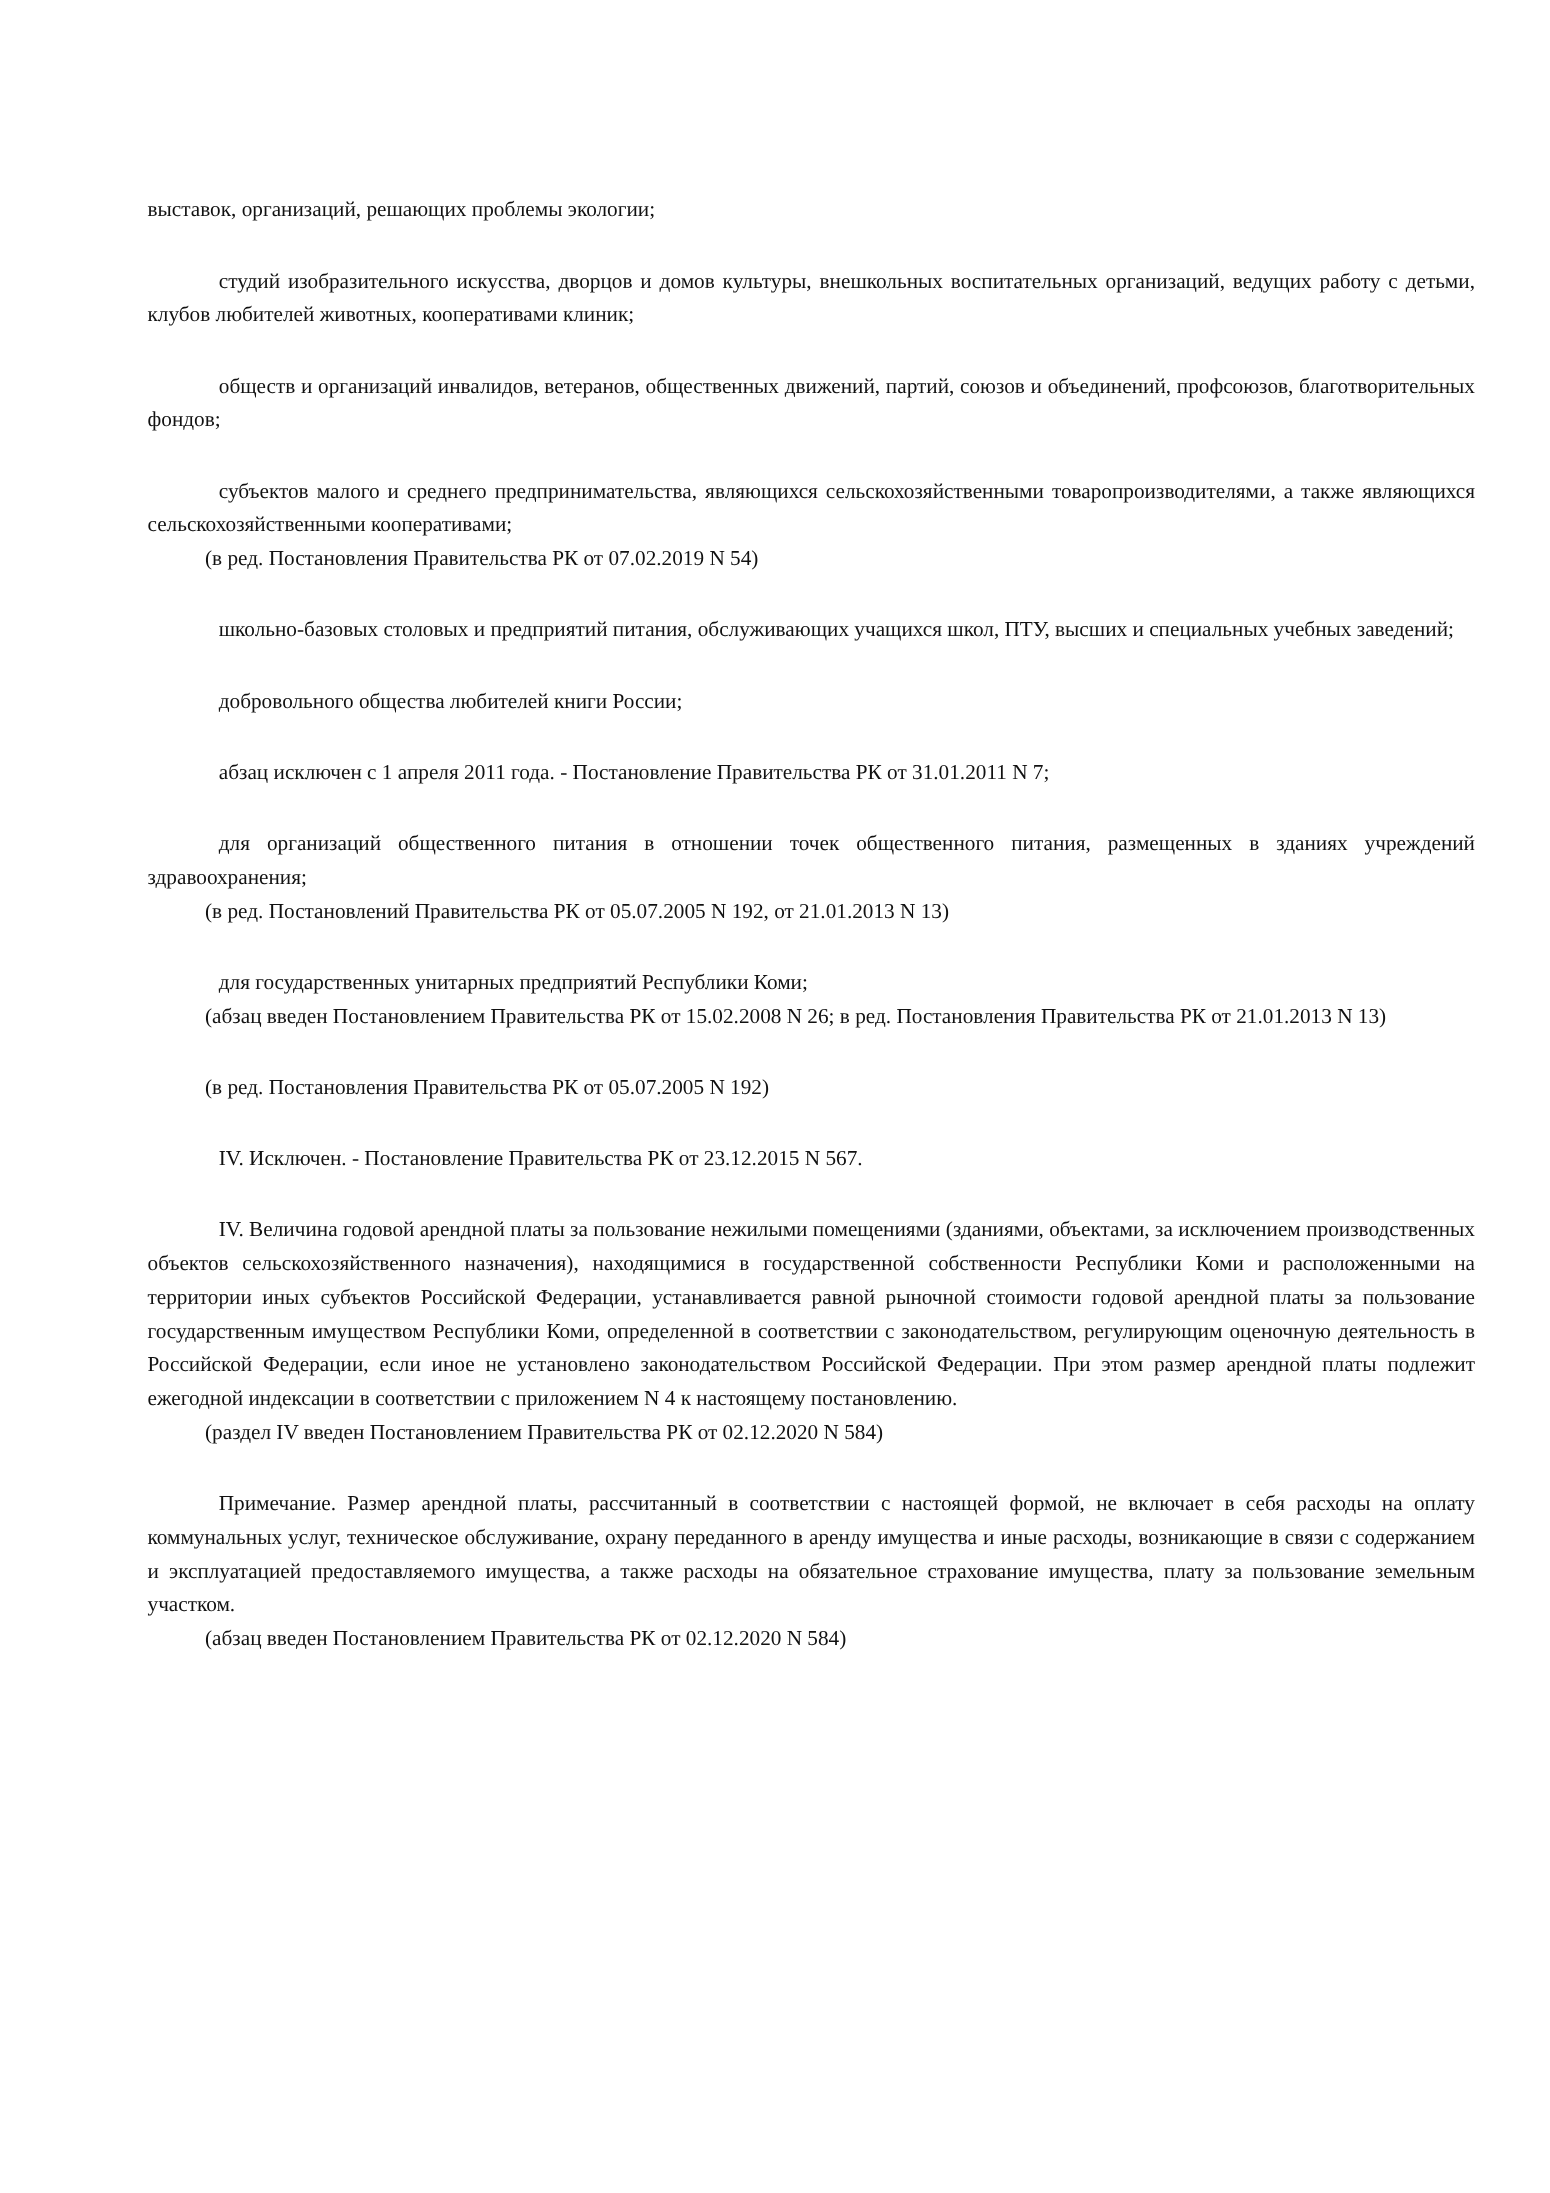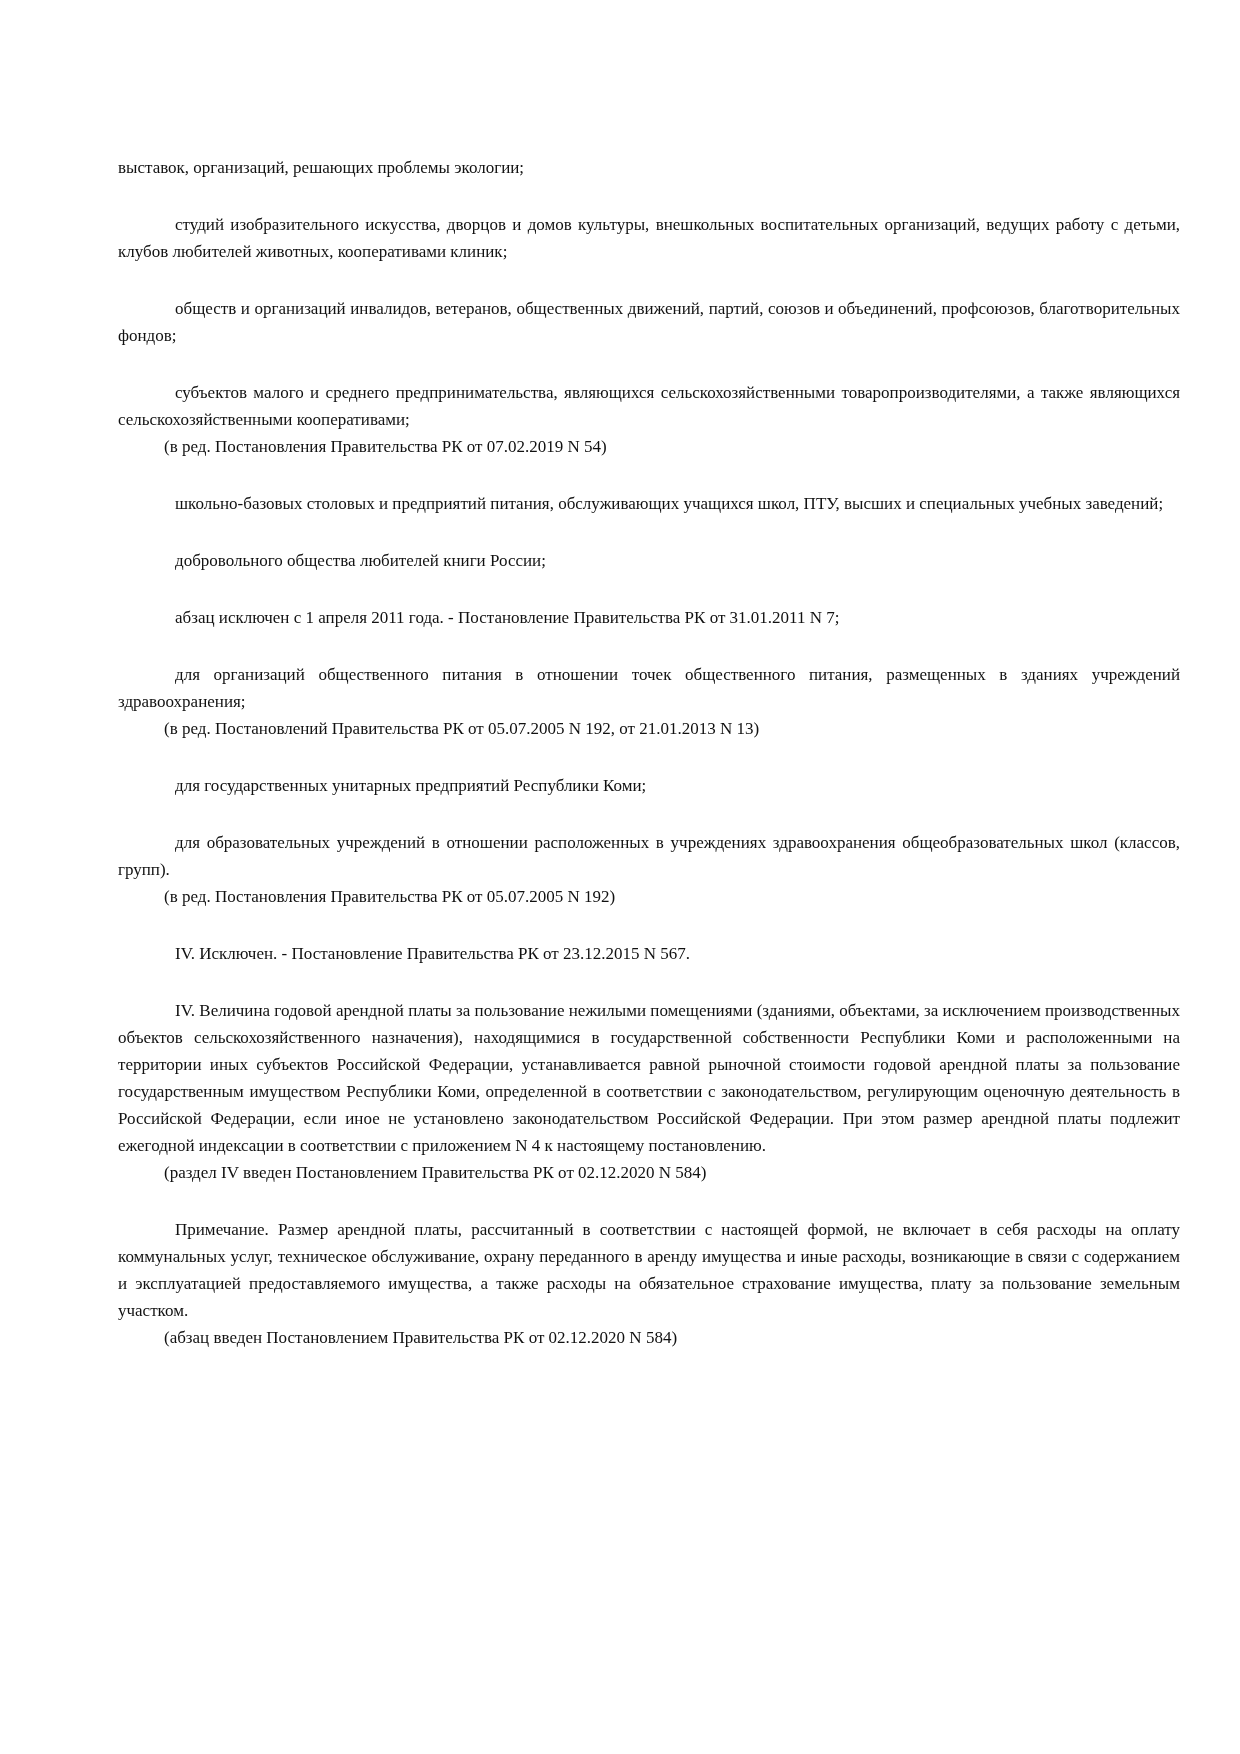--- a/index.html
+++ b/index.html
@@ -76,24 +76,24 @@
     <p class="indent last-left">абзац исключен с 1 апреля 2011 года. - Постановление Правительства РК от 31.01.2011 N 7;</p>
   </div>
 
   <div class="block">
     <p class="indent last-left">для организаций общественного питания в отношении точек общественного питания, размещенных в зданиях учреждений здравоохранения;</p>
     <p class="note last-left">(в ред. Постановлений Правительства РК от 05.07.2005 N 192, от 21.01.2013 N 13)</p>
   </div>
 
   <div class="block">
     <p class="indent last-left">для государственных унитарных предприятий Республики Коми;</p>
+    <p class="note last-left">(абзац введен Постановлением Правительства РК от 15.02.2008 N 26; в ред. Постановления Правительства РК от 21.01.2013 N 13)</p>
   </div>
 
   <div class="block">
-    <p class="indent last-left">для образовательных учреждений в отношении расположенных в учреждениях здравоохранения общеобразовательных школ (классов, групп).</p>
     <p class="note last-left">(в ред. Постановления Правительства РК от 05.07.2005 N 192)</p>
   </div>
 
   <div class="block">
     <p class="indent last-left">IV. Исключен. - Постановление Правительства РК от 23.12.2015 N 567.</p>
   </div>
 
   <div class="block">
     <p class="indent last-left">IV. Величина годовой арендной платы за пользование нежилыми помещениями (зданиями, объектами, за исключением производственных объектов сельскохозяйственного назначения), находящимися в государственной собственности Республики Коми и расположенными на территории иных субъектов Российской Федерации, устанавливается равной рыночной стоимости годовой арендной платы за пользование государственным имуществом Республики Коми, определенной в соответствии с законодательством, регулирующим оценочную деятельность в Российской Федерации, если иное не установлено законодательством Российской Федерации. При этом размер арендной платы подлежит ежегодной индексации в соответствии с приложением N 4 к настоящему постановлению.</p>
     <p class="note last-left">(раздел IV введен Постановлением Правительства РК от 02.12.2020 N 584)</p>

